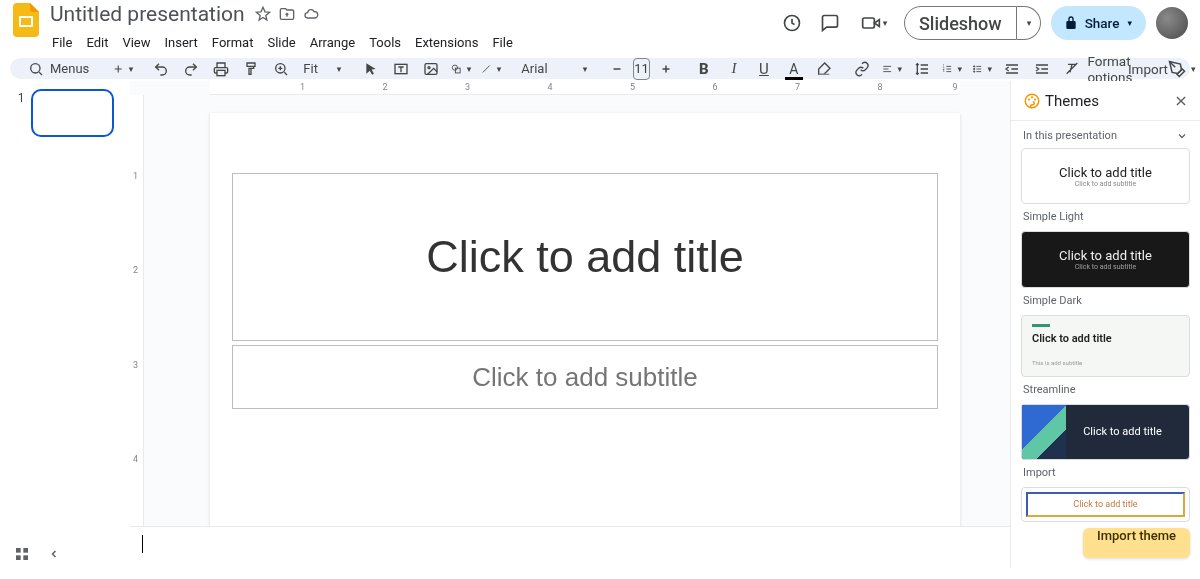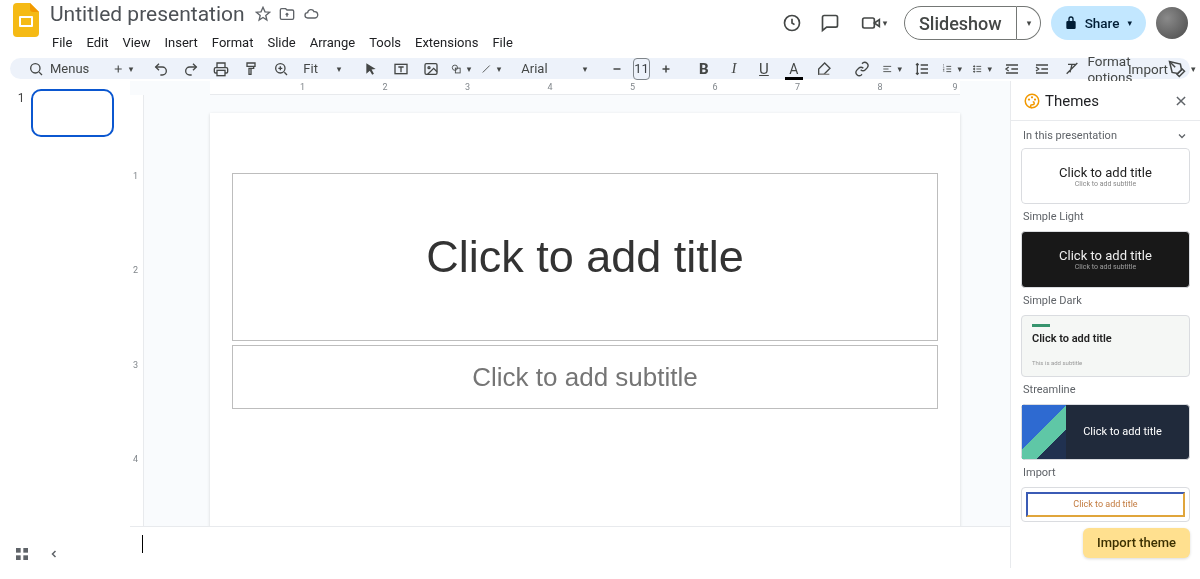--- a/index.html
+++ b/index.html
@@ -68,21 +68,21 @@
   .theme-card { height:74px; border:1px solid #dadce0; border-radius:4px; background:#fff; display:flex; flex-direction:column; align-items:center; justify-content:center; font-size:12px; cursor:pointer; position:relative;}
   .theme-card.selected { outline:2px solid #fff; box-shadow:none; border-color:#dadce0;}
   .theme-label { font-size:11px; color:#5f6368; padding:4px 2px 6px;}
   .card-dark { background:#181818; color:#eee; }
   .card-stream { background:#f5f7f5; align-items:flex-start; padding:10px;}
   .card-stream::before { content:""; position:absolute; top:8px; left:10px; width:18px; height:3px; background:#37946e;}
   .card-focus { background:#202a3b; color:#fff;}
   .card-focus::before { content:""; position:absolute; left:0; top:0; bottom:0; width:44px; background:linear-gradient(135deg,#2e6ad1 0%, #2e6ad1 45%, #5fc7a6 45%, #5fc7a6 70%, #203150 70%);}
   .card-last { background:#fff; border:1px solid #dadce0; overflow:hidden;}
   .card-last::before { content:""; position:absolute; left:4px; top:4px; right:4px; bottom:4px; border:2px solid #3b5bb5; border-right-color:#e0a53b; border-bottom-color:#e0a53b; }
-  .import-btn { position:absolute; right:10px; bottom:10px; height:30px; padding:8px 14px; border-radius:6px; background:#ffe08f; color:#3c3000; font-size:13px; font-weight:500; display:flex; align-items:flex-end; cursor:pointer; box-shadow:0 1px 3px rgba(0,0,0,.15);}
+  .import-btn { position:absolute; right:10px; bottom:10px; height:30px; padding:0 14px; border-radius:6px; background:#ffe08f; color:#3c3000; font-size:13px; font-weight:500; display:flex; align-items:flex-start; cursor:pointer; box-shadow:0 1px 3px rgba(0,0,0,.15);}
   
   svg { display:block; }
   .caret { font-size:9px; color:#444746; margin-left:2px;}
 </style>
 </head>
 <body>
 
 <div class="titlebar">
   <div class="app-logo">
     <svg width="26" height="34" viewBox="0 0 26 34">

